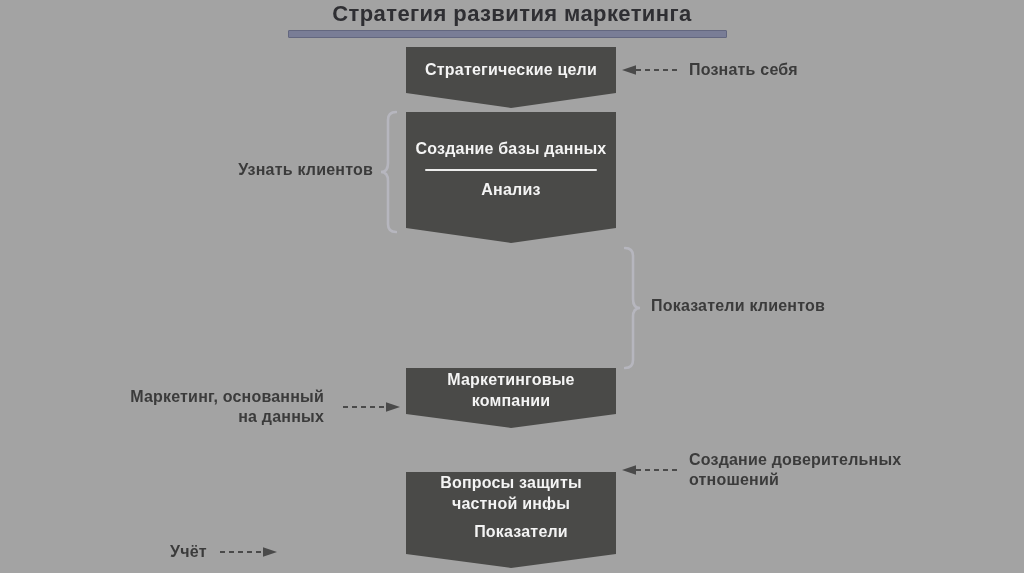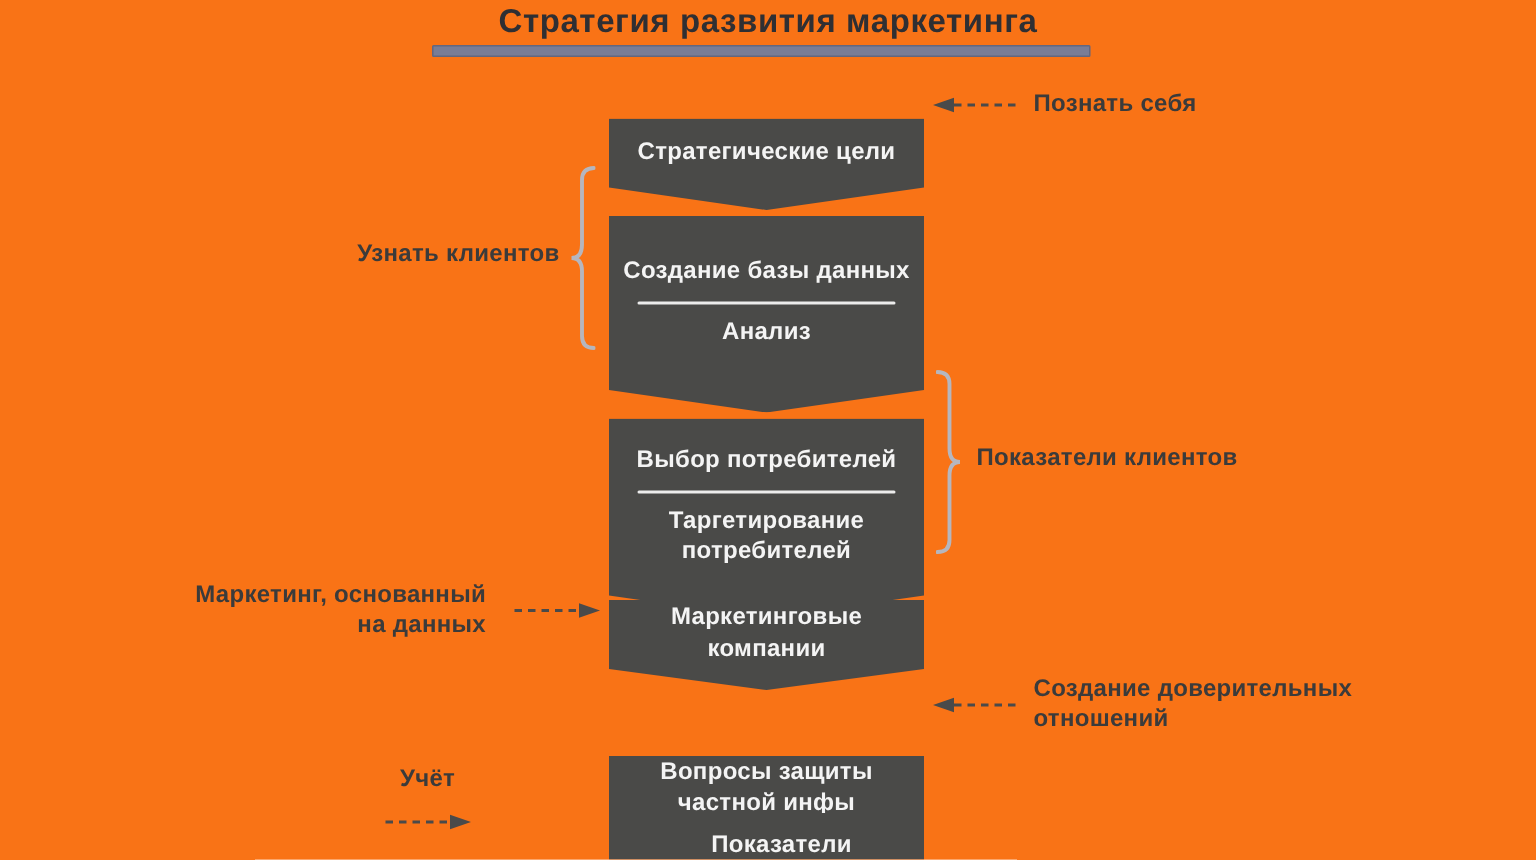--- a/index.html
+++ b/index.html
@@ -1,34 +1,34 @@
 <!DOCTYPE html>
 <html><head>
 <meta charset="utf-8">
 <style>
   * { margin:0; padding:0; box-sizing:border-box; }
   body { background:#fff; }
   .canvas {
-    position:relative; width:1024px; height:573px; background:#f97316;
+    position:relative; width:1024px; height:573px; background:#a3a3a3;
     font-family:"Liberation Sans", sans-serif; overflow:hidden;
   }
   .page-title {
     position:absolute; top:1px; left:0; width:100%;
     text-align:center; font-size:22px; font-weight:bold;
     color:#2f2f33; letter-spacing:0.4px;
   }
   .title-bar {
     position:absolute; left:288px; top:30px; width:439px; height:8px;
     background:#797d96; border:1px solid #63677f; border-radius:1px;
   }
   .chev {
     position:absolute; left:406px; width:210px;
     background:#4a4a48; color:#f4f4f4; font-weight:bold;
     display:flex; flex-direction:column; align-items:center; justify-content:center;
-    text-align:center; font-size:16px; line-height:1.3; letter-spacing:0.2px;margin-top:32px;
+    text-align:center; font-size:16px; line-height:1.3; letter-spacing:0.2px;
   }
   .chev-1 { top:47px;  height:61px;  padding-bottom:15px;
     clip-path:polygon(0 0,100% 0,100% calc(100% - 15px),50% 100%,0 calc(100% - 15px)); }
   .chev-2 { top:112px; height:131px; padding-bottom:15px;
     clip-path:polygon(0 0,100% 0,100% calc(100% - 15px),50% 100%,0 calc(100% - 15px)); }
   .chev-3 { top:247px; height:133px; padding-bottom:15px;
     clip-path:polygon(0 0,100% 0,100% calc(100% - 15px),50% 100%,0 calc(100% - 15px)); }
   .chev-4 { top:368px; height:60px;  padding-bottom:14px;
     clip-path:polygon(0 0,100% 0,100% calc(100% - 14px),50% 100%,0 calc(100% - 14px)); }
   .chev-5 { top:472px; height:58px;  padding-bottom:14px;
@@ -40,21 +40,21 @@
   .wrap-190 { max-width:192px; }
   .side-label {
     color:#3b3b3b; font-weight:bold; font-size:16px; line-height:1.28; letter-spacing:0.2px;
   }
   .anno { position:absolute; display:flex; align-items:center; }
   .anno-know-yourself { left:622px; top:47px;  height:46px; gap:9px; }
   .anno-know-clients  { right:651px; top:112px; height:116px; }
   .anno-segmentation  { left:651px; top:247px; height:118px; }
   .anno-data-driven   { left:115px; top:384px; width:285px; height:46px; justify-content:flex-end; gap:18px; }
   .anno-trust         { left:622px; top:448px; height:44px; gap:9px; }
-  .anno-accounting    { left:170px; top:510px; width:230px; height:44px; justify-content:flex-start; gap:12px;flex-direction:column; }
+  .anno-accounting    { left:170px; top:530px; width:230px; height:44px; justify-content:flex-start; gap:12px; }
   .ta-right { text-align:right; }
   .w205 { width:205px; }
   .w235 { width:235px; }
   .bracket { position:absolute; }
   .bracket-left  { left:380px; top:110px; }
   .bracket-right { left:624px; top:246px; }
   .arrow-svg { display:block; flex:0 0 auto; }
 </style>
 </head>
 <body>
@@ -67,25 +67,20 @@
   <div class="chev chev-1">
     <span>Стратегические цели</span>
   </div>
 
   <div class="chev chev-2">
     <span>Создание базы данных</span>
     <div class="box-divider"></div>
     <span>Анализ</span>
   </div>
 
-  <div class="chev chev-3">
-    <span>Выбор потребителей</span>
-    <div class="box-divider"></div>
-    <span class="wrap-190">Таргетирование потребителей</span>
-  </div>
 
   <div class="chev chev-4">
     <span class="wrap-160">Маркетинговые компании</span>
   </div>
 
   <div class="chev chev-5">
     <span class="wrap-160">Вопросы защиты частной инфы</span>
   </div>
 
   <div class="chev chev-6">

